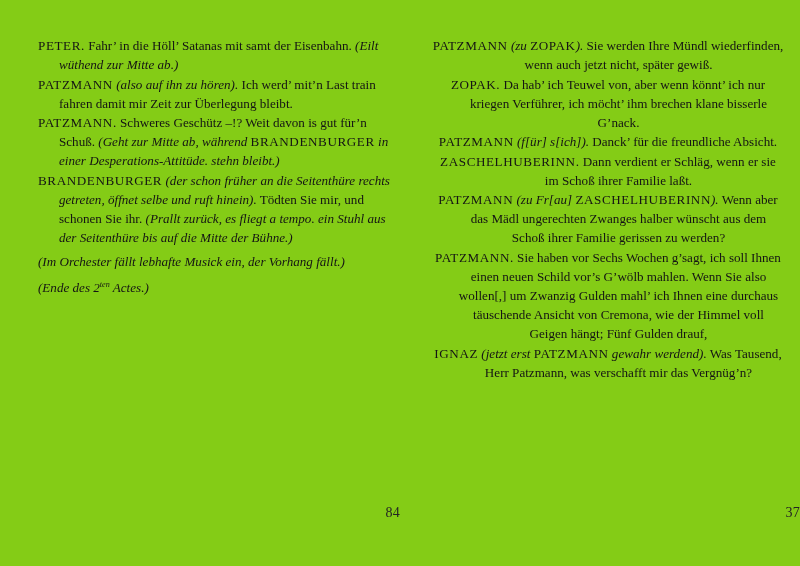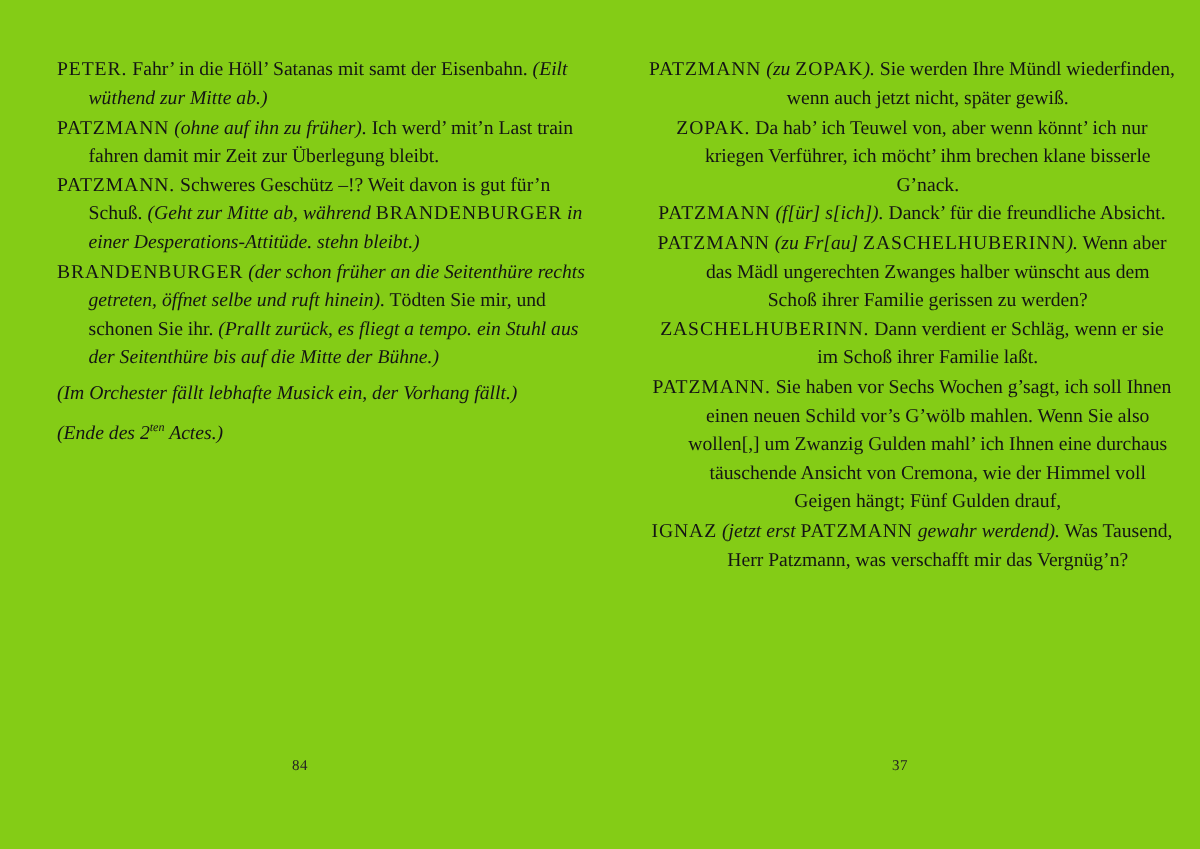--- a/index.html
+++ b/index.html
@@ -64,51 +64,51 @@
     font-size: 0.62em;
     font-style: italic;
     vertical-align: super;
     letter-spacing: 0;
   }
 
   .folio {
     position: absolute;
     top: 505px;
     width: 100%;
-    text-align: center;
-    font-size: 10px;
+    text-align: right;
+    font-size: 14px;
     color: #242424;
     letter-spacing: 0.3px;
   }
 </style>
 </head>
 <body>
 
 <div id="book-spread">
 
   <div class="page" id="page-left">
     <div class="text-block" id="left-blocks">
         <p class="speech" id="peter-1"><span class="name">PETER.</span><span> Fahr’ in die Höll’ Satanas mit samt der Eisenbahn.</span><em class="dir"> (Eilt wüthend zur Mitte ab.)</em></p>
-        <p class="speech" id="patzmann-1"><span class="name">PATZMANN</span><em class="dir"> (ohne auf ihn zu früher).</em><span> Ich werd’ mit’n Last train fahren damit mir Zeit zur Überlegung bleibt.</span></p>
+        <p class="speech" id="patzmann-1"><span class="name">PATZMANN</span><em class="dir"> (also auf ihn zu hören).</em><span> Ich werd’ mit’n Last train fahren damit mir Zeit zur Überlegung bleibt.</span></p>
         <p class="speech" id="patzmann-2"><span class="name">PATZMANN.</span><span> Schweres Geschütz –!? Weit davon is gut für’n Schuß.</span><em class="dir"> (Geht zur Mitte ab, während </em><span class="name">BRANDENBURGER</span><em class="dir"> in einer Desperations-Attitüde. stehn bleibt.)</em></p>
         <p class="speech" id="brandenburger-1"><span class="name">BRANDENBURGER</span><em class="dir"> (der schon früher an die Seitenthüre rechts getreten, öffnet selbe und ruft hinein).</em><span> Tödten Sie mir, und schonen Sie ihr.</span><em class="dir"> (Prallt zurück, es fliegt a tempo. ein Stuhl aus der Seitenthüre bis auf die Mitte der Bühne.)</em></p>
         <div class="spacer-sm"></div>
         <p class="speech no-indent" id="orchester"><em class="dir">(Im Orchester fällt lebhafte Musick ein, der Vorhang fällt.)</em></p>
         <div class="spacer-sm"></div>
         <p class="speech no-indent" id="ende-act"><em class="dir">(Ende des 2</em><sup class="ord">ten</sup><em class="dir"> Actes.)</em></p>
       </div>
     <div class="folio">84</div>
   </div>
 
   <div class="page" id="page-right">
     <div class="text-block" id="right-blocks">
         <p class="speech" id="patzmann-zopak"><span class="name">PATZMANN</span><em class="dir"> (zu </em><span class="name">ZOPAK</span><em class="dir">).</em><span> Sie werden Ihre Mündl wiederfinden, wenn auch jetzt nicht, später gewiß.</span></p>
         <p class="speech" id="zopak-1"><span class="name">ZOPAK.</span><span> Da hab’ ich Teuwel von, aber wenn könnt’ ich nur kriegen Verführer, ich möcht’ ihm brechen klane bisserle G’nack.</span></p>
         <p class="speech" id="patzmann-fuer-sich"><span class="name">PATZMANN</span><em class="dir"> (f[ür] s[ich]).</em><span> Danck’ für die freundliche Absicht.</span></p>
+        <p class="speech" id="zaschelhuberinn-2"><span class="name">ZASCHELHUBERINN.</span><span> Dann verdient er Schläg, wenn er sie im Schoß ihrer Familie laßt.</span></p>
         <p class="speech" id="patzmann-zaschel"><span class="name">PATZMANN</span><em class="dir"> (zu Fr[au] </em><span class="name">ZASCHELHUBERINN</span><em class="dir">).</em><span> Wenn aber das Mädl ungerechten Zwanges halber wünscht aus dem Schoß ihrer Familie gerissen zu werden?</span></p>
-        <p class="speech" id="zaschelhuberinn-2"><span class="name">ZASCHELHUBERINN.</span><span> Dann verdient er Schläg, wenn er sie im Schoß ihrer Familie laßt.</span></p>
         <p class="speech" id="patzmann-schild"><span class="name">PATZMANN.</span><span> Sie haben vor Sechs Wochen g’sagt, ich soll Ihnen einen neuen Schild vor’s G’wölb mahlen. Wenn Sie also wollen[,] um Zwanzig Gulden mahl’ ich Ihnen eine durchaus täuschende Ansicht von Cremona, wie der Himmel voll Geigen hängt; Fünf Gulden drauf,</span></p>
         <p class="speech" id="ignaz-1"><span class="name">IGNAZ</span><em class="dir"> (jetzt erst </em><span class="name">PATZMANN</span><em class="dir"> gewahr werdend).</em><span> Was Tausend, Herr Patzmann, was verschafft mir das Vergnüg’n?</span></p>
       </div>
     <div class="folio">37</div>
   </div>
 
 </div>
 
 </body></html>

